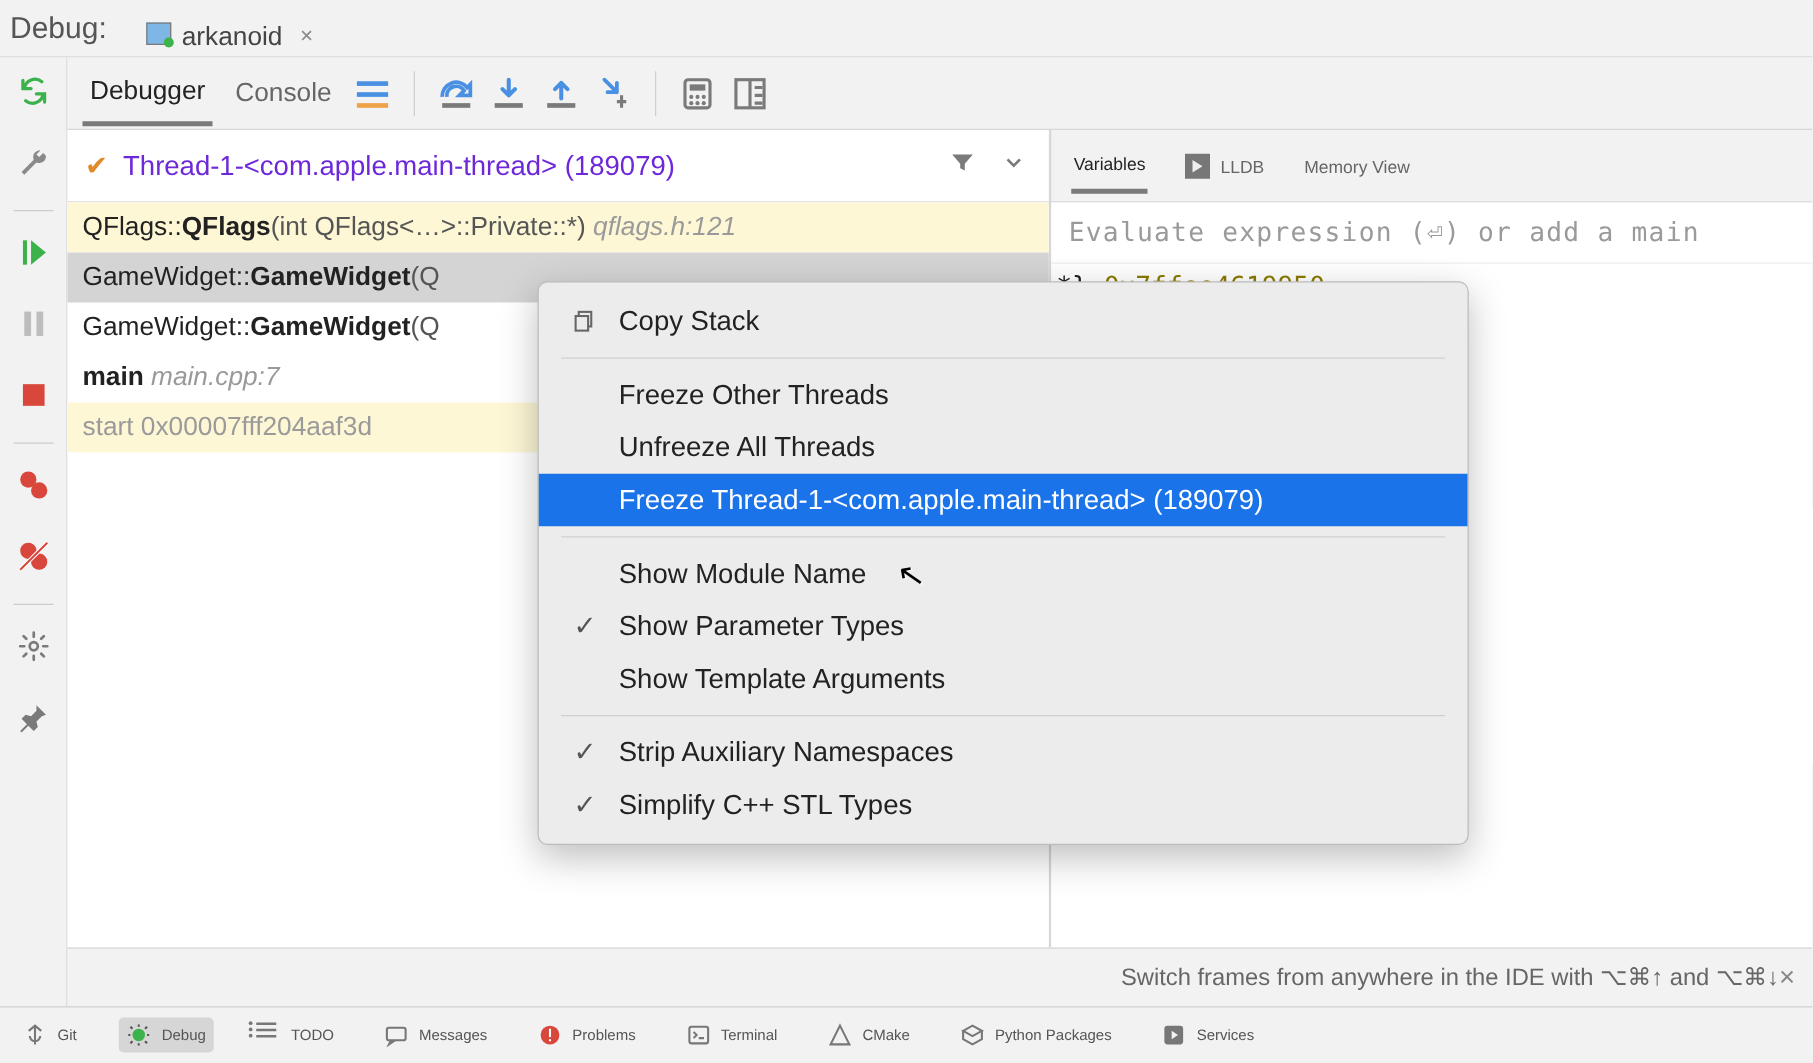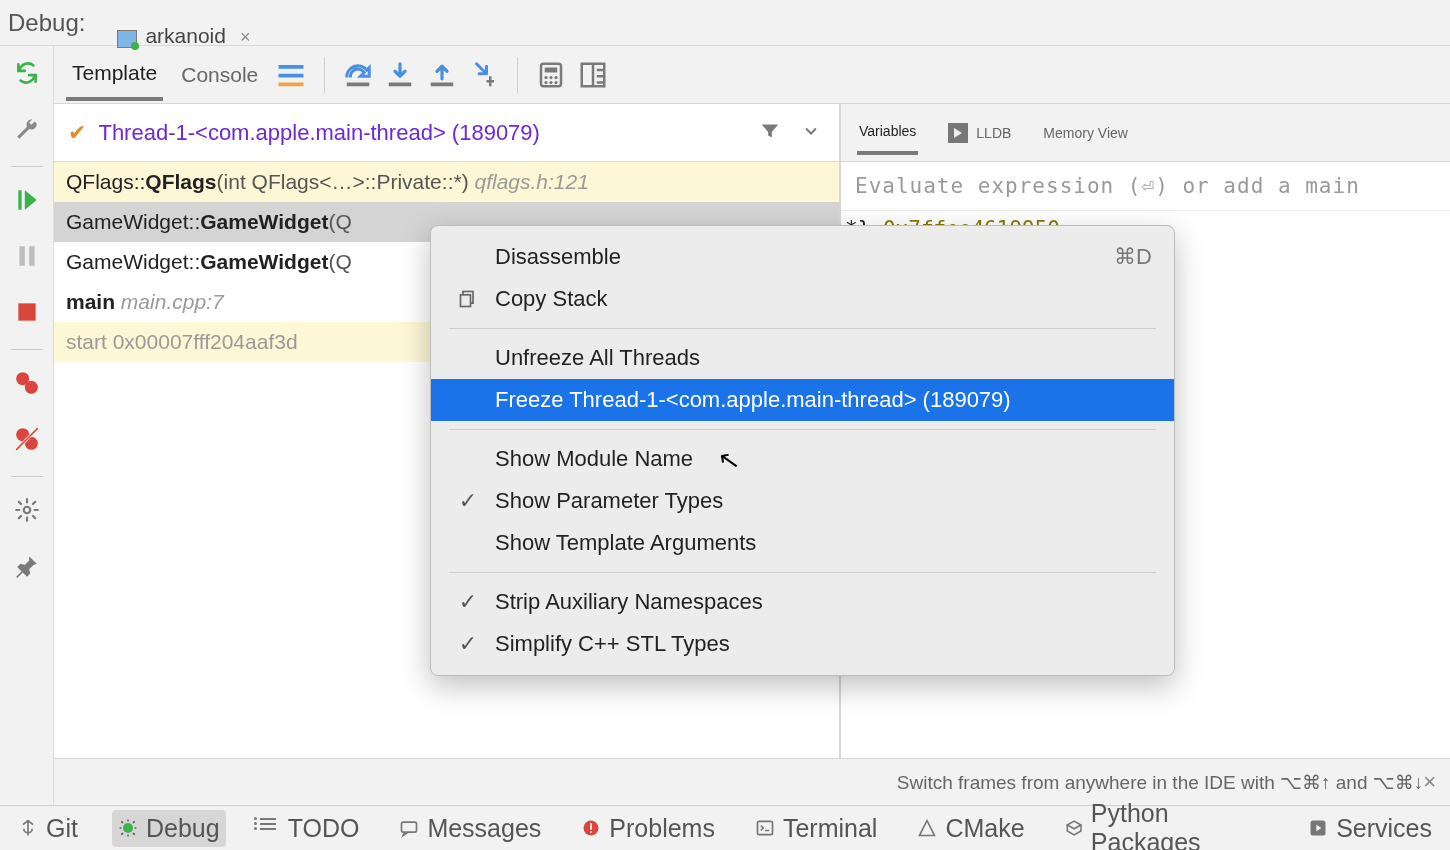--- a/index.html
+++ b/index.html
@@ -24,21 +24,21 @@
     border-bottom: 1px solid #d9d9d9;
   }
   .header-title {
     font-size: 24px;
     font-weight: 400;
     color: #555;
     margin-right: 24px;
   }
   .run-tab {
     display: flex;
-    align-items: flex-end;
+    align-items: flex-start;
     gap: 8px;
     padding: 6px 14px 6px 8px;
     border-bottom: 4px solid #b7d0e6;
     height: 46px;
     margin-top: 24px;
   }
   .run-tab .app-icon {
     width: 20px; height: 18px;
     background: #7eb7e6;
     border: 1px solid #7a7a7a;
@@ -232,21 +232,21 @@
   .bottom {
     position:absolute;
     left:0; right:0; bottom:0;
     height:45px;
     background:#f2f2f2;
     border-top:1px solid #cfcfcf;
     display:flex;
     align-items:center;
     gap: 28px;
     padding: 0 12px;
-    font-size:25px;
+    font-size:12px;
     color:#555;
   }
   .bottom .bitem { display:flex; align-items:center; gap:8px; cursor:pointer; padding:4px 6px;}
   .bottom .bitem.active { background:#d6d6d6; border-radius:4px; }
   .bottom svg, .bottom .glyph { width:20px; height:20px; }
   .todo-lines { display:inline-flex; flex-direction:column; gap:3px;}
   .todo-lines span{display:block;width:16px;height:2px;background:#777;position:relative;}
   .todo-lines span::before{content:"";position:absolute;left:-6px;width:3px;height:3px;border-radius:50%;background:#777;top:-1px;}
 
 </style>
@@ -318,21 +318,21 @@
     <span>
       <svg viewBox="0 0 24 24">
           <path d="M14 3l7 7-3 1-4 4 1 4-3 3-4-4-5 5-1-1 5-5-4-4 3-3 4 1 4-4z" fill="#7a7a7a"></path>
         </svg>
     </span>
   </div>
 
   <div class="center">
 
     <div class="subtabs">
-      <span class="subtab active">Template</span>
+      <span class="subtab active">Debugger</span>
       <span class="subtab">Console</span>
 
       <span class="tb-icon">
         <svg viewBox="0 0 24 24">
             <rect x="2" y="4" width="20" height="3" fill="#4a90e2"></rect>
             <rect x="2" y="11" width="20" height="3" fill="#4a90e2"></rect>
             <rect x="2" y="18" width="20" height="3" fill="#f0a24a"></rect>
           </svg>
       </span>
 
@@ -448,36 +448,35 @@
     <div class="tip-row">
       <span>Switch frames from anywhere in the IDE with ⌥⌘↑ and ⌥⌘↓</span>
       <span class="close">×</span>
     </div>
 
   </div>
 </div>
 
 <div class="ctx">
   <div class="ctx-item">
-    <span class="lead"></span>
-    <span class="lbl">Disassemble</span>
-    <span class="accel">⌘D</span>
-  </div>
-  <div class="ctx-item">
     <span class="lead">
       <svg width="20" height="20" viewBox="0 0 24 24">
           <rect x="6" y="3" width="12" height="14" fill="none" stroke="#666" stroke-width="2"></rect>
           <rect x="3" y="7" width="12" height="14" fill="#ececec" stroke="#666" stroke-width="2"></rect>
         </svg>
     </span>
     <span class="lbl">Copy Stack</span>
   </div>
   <div class="ctx-sep"></div>
   <div class="ctx-item">
     <span class="lead"></span>
+    <span class="lbl">Freeze Other Threads</span>
+  </div>
+  <div class="ctx-item">
+    <span class="lead"></span>
     <span class="lbl">Unfreeze All Threads</span>
   </div>
   <div class="ctx-item hl">
     <span class="lead"></span>
     <span class="lbl">Freeze Thread-1-&lt;com.apple.main-thread&gt; (189079)</span>
   </div>
   <div class="ctx-sep"></div>
   <div class="ctx-item">
     <span class="lead"></span>
     <span class="lbl">Show Module Name</span>

